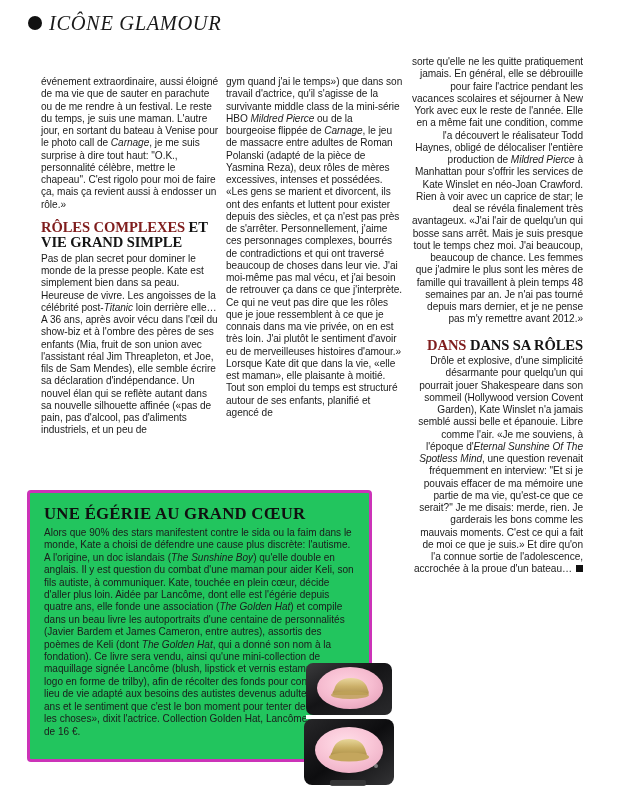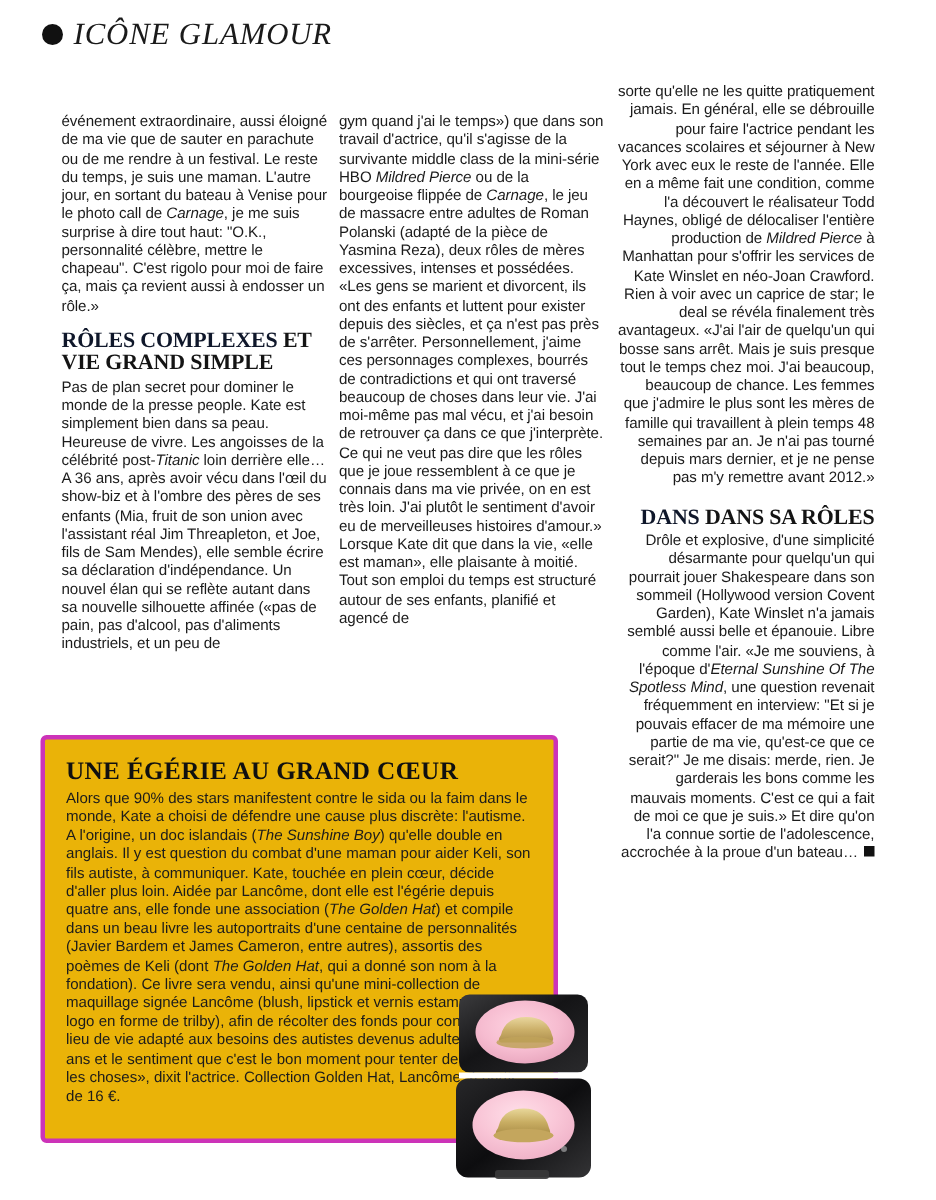--- a/index.html
+++ b/index.html
@@ -71,21 +71,21 @@
   
   .sec-head {
     font-family: "Liberation Serif", serif;
     font-weight: bold;
     font-size: 14.6px;
     line-height: 15.6px;
     letter-spacing: -0.1px;
     color: #141414;
     margin: 9px 0 2px 0;
   }
-  .sec-head .hl { color: #0f172a; }
+  .sec-head .hl { color: #7f1d1d; }
   .sec-head.tight { margin-top: 12px; }
 
   
   .endmark {
     display: inline-block;
     width: 7px;
     height: 7px;
     background: #111;
     margin-left: 4px;
     vertical-align: baseline;
@@ -102,21 +102,21 @@
 
   
   .pinkbox {
     position: absolute;
     left: 27px;
     top: 490px;
     width: 345px;
     height: 272px;
     border: 3px solid #cc33b8;
     border-radius: 4px;
-    background: #eab308;
+    background: #22c55e;
     box-sizing: border-box;
   }
   .pinkbox-inner {
     padding: 11px 13px 8px 14px;
   }
   .box-title {
     font-family: "Liberation Serif", serif;
     font-weight: bold;
     font-size: 16.8px;
     line-height: 19px;

